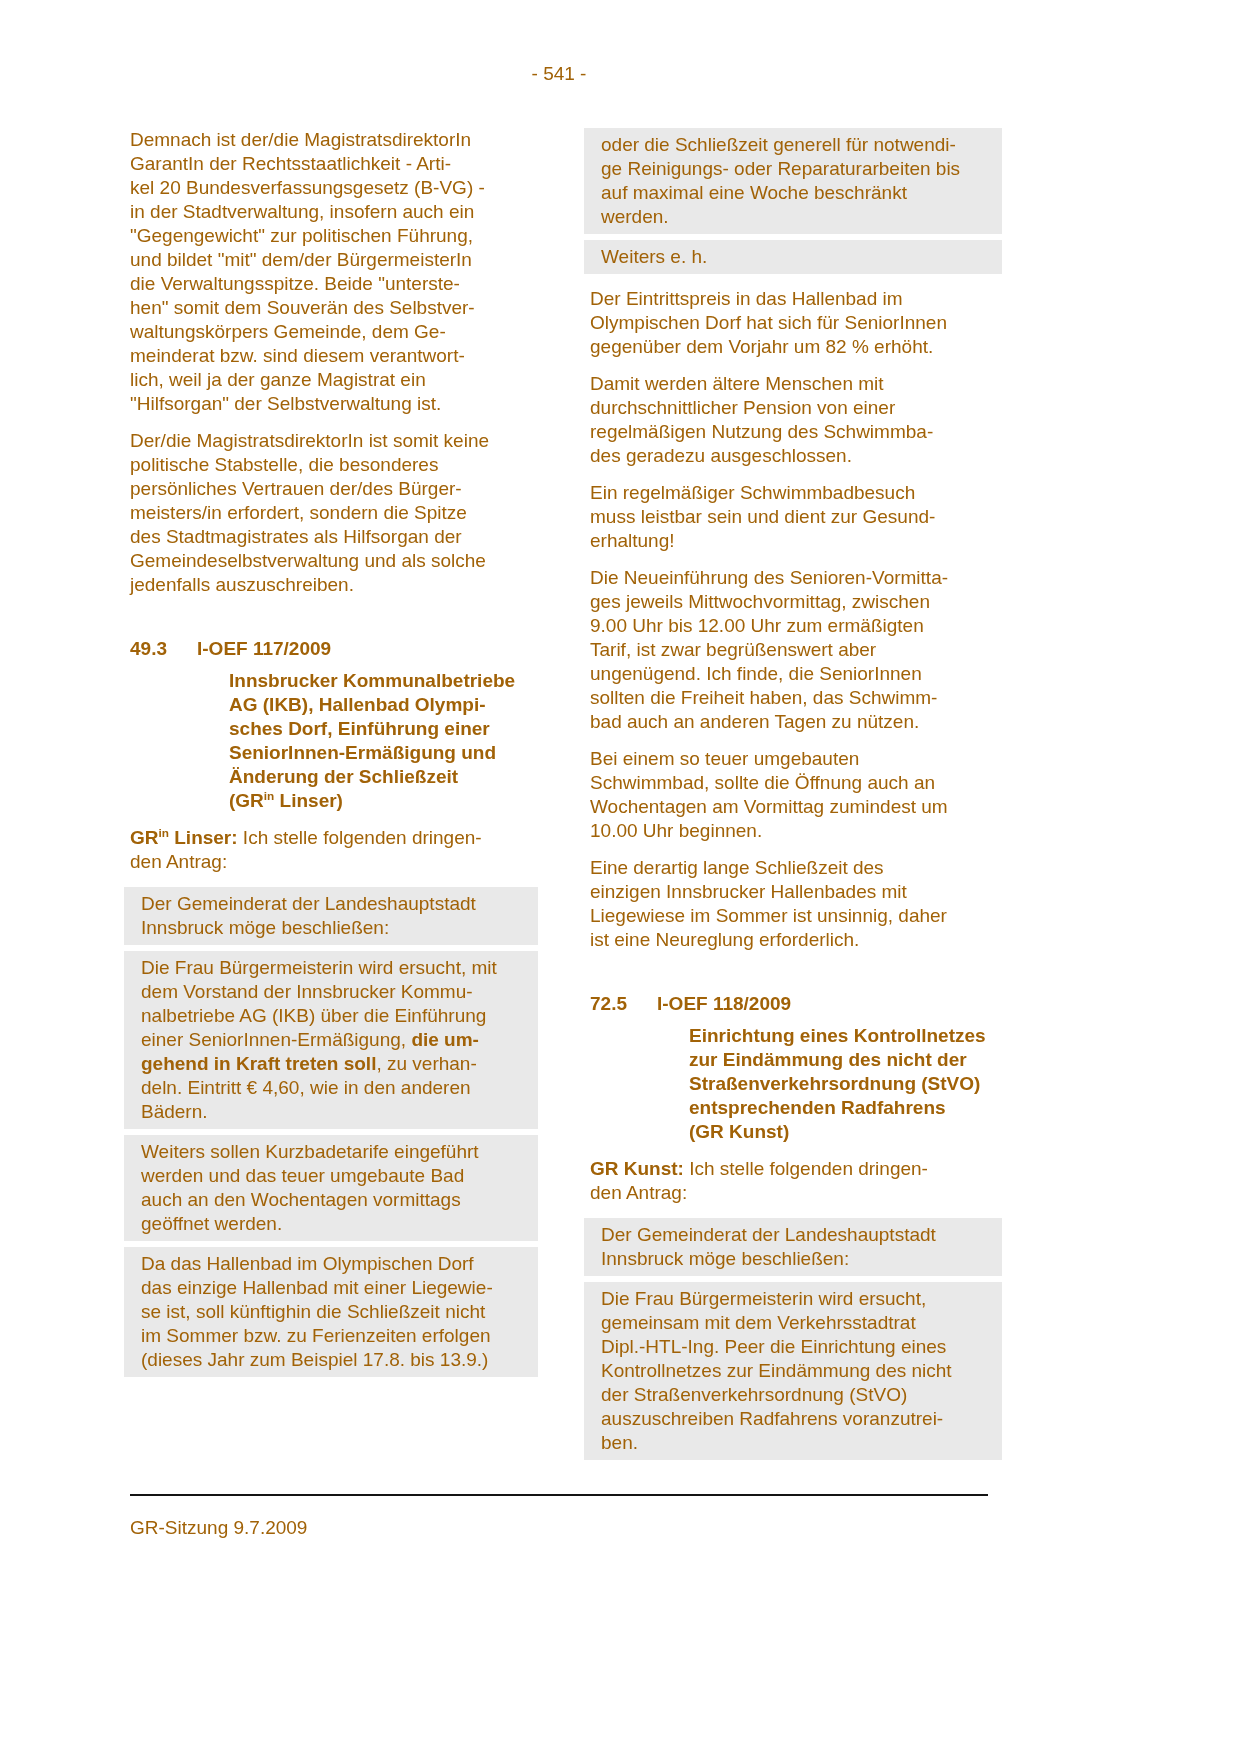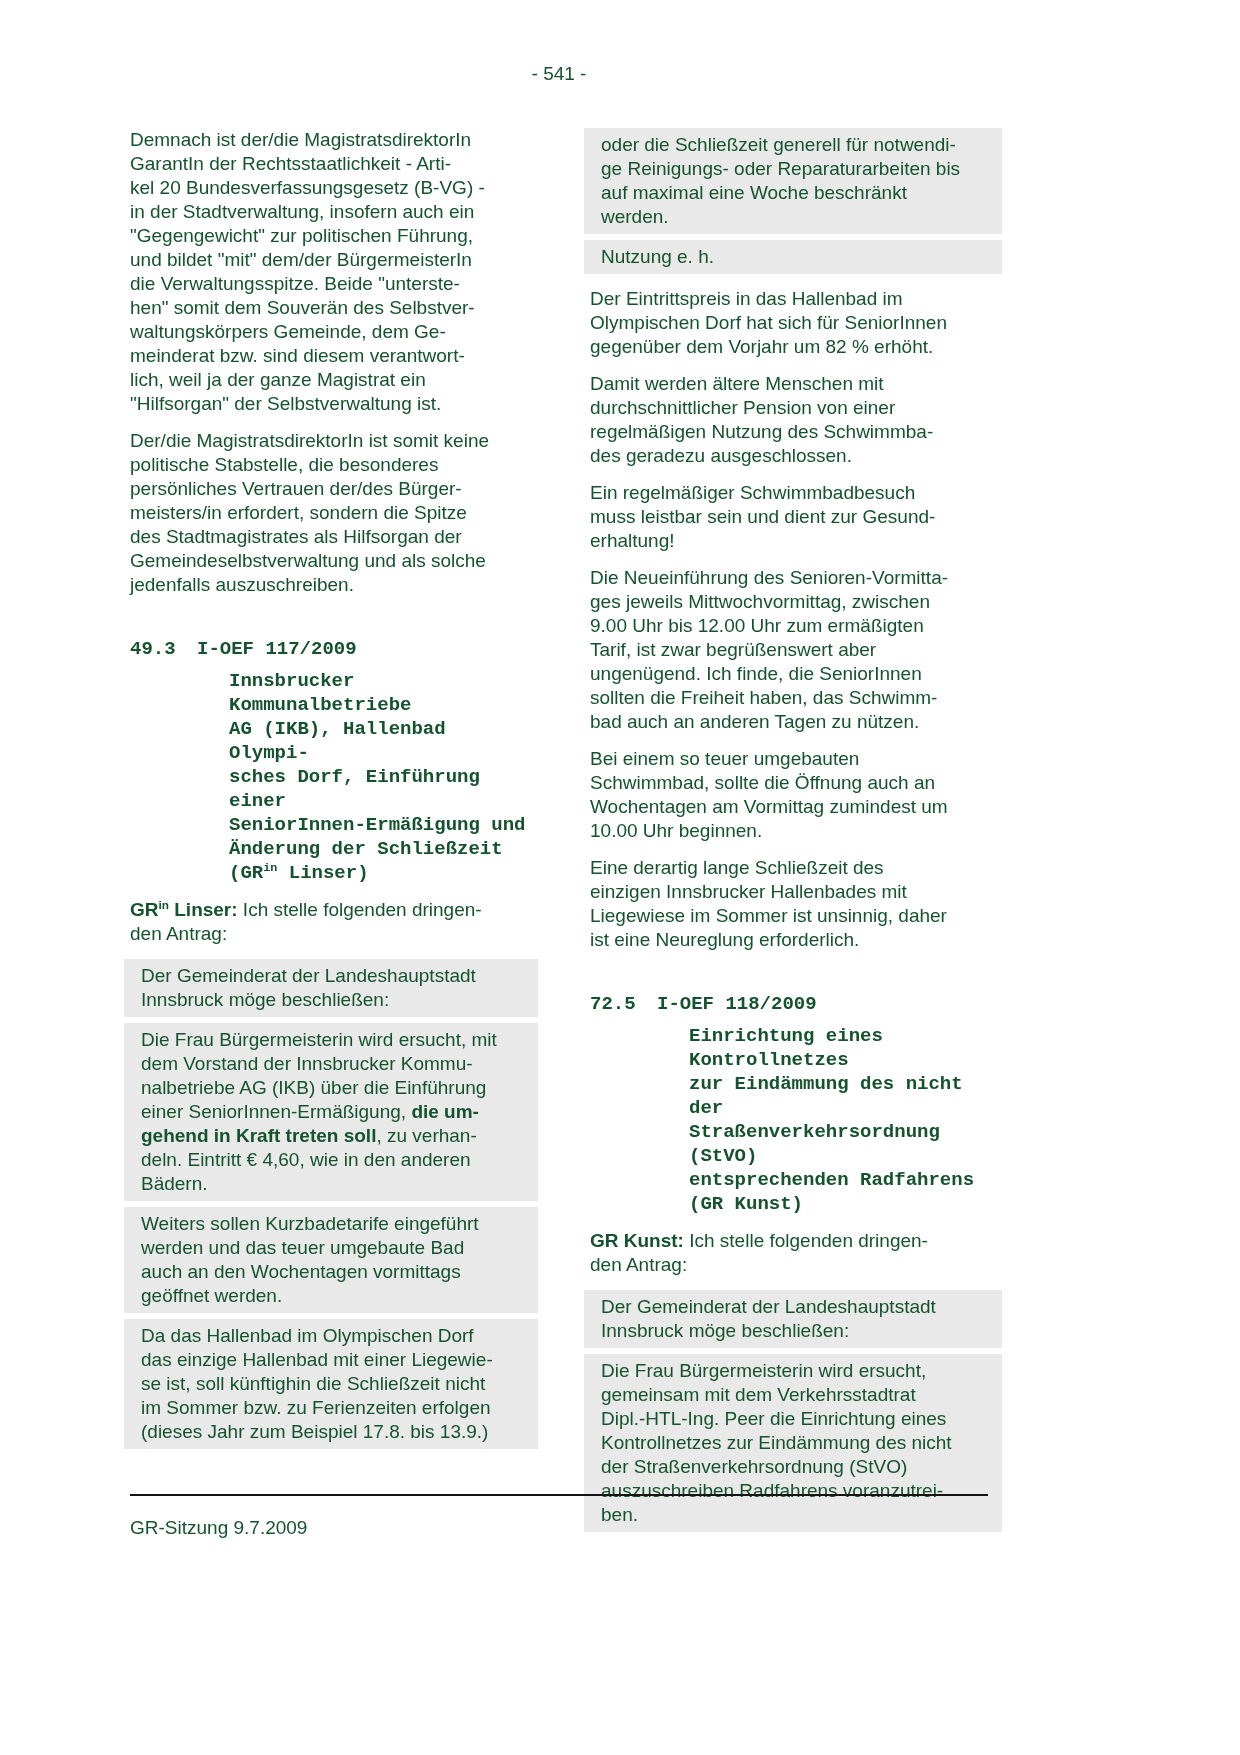--- a/index.html
+++ b/index.html
@@ -5,21 +5,21 @@
   * { box-sizing: border-box; }
   html, body { margin: 0; padding: 0; background: #ffffff; }
   .page {
     position: relative;
     width: 1240px;
     height: 1755px;
     background: #ffffff;
     font-family: "Liberation Sans", "DejaVu Sans", sans-serif;
     font-size: 19px;
     line-height: 24px;
-    color: #14532d;
+    color: #a16207;
     overflow: hidden;
   }
   .pageno {
     position: absolute;
     top: 62px;
     left: 130px;
     width: 858px;
     text-align: center;
   }
   .columns {
@@ -36,21 +36,21 @@
     margin: 0 0 13px 0;
     white-space: pre-line;
   }
   .hl {
     background: var(--hl, #e9e9e9);
     padding: 5px 17px;
     margin: 0 -6px 6px -6px;
     white-space: pre-line;
   }
   .hl.gap-after { margin-bottom: 13px; }
-  .section { margin: 40px 0 13px 0; font-weight: bold; font-family: Liberation Mono, monospace; }
+  .section { margin: 40px 0 13px 0; font-weight: bold; }
   .section-head { display: flex; }
   .sec-num { flex: 0 0 67px; }
   .sec-title {
     margin-left: 99px;
     margin-top: 8px;
     white-space: pre-line;
   }
   b { font-weight: bold; }
   sup {
     font-size: 0.62em;
@@ -130,21 +130,21 @@
 se ist, soll künftighin die Schließzeit nicht
 im Sommer bzw. zu Ferienzeiten erfolgen
 (dieses Jahr zum Beispiel 17.8. bis 13.9.)</div>
     </div>
 
     <div class="col-right">
       <div class="hl">oder die Schließzeit generell für notwendi-
 ge Reinigungs- oder Reparaturarbeiten bis
 auf maximal eine Woche beschränkt
 werden.</div>
-      <div class="hl gap-after">Nutzung e. h.</div>
+      <div class="hl gap-after">Weiters e. h.</div>
 
       <p class="para">Der Eintrittspreis in das Hallenbad im
 Olympischen Dorf hat sich für SeniorInnen
 gegenüber dem Vorjahr um 82 % erhöht.</p>
       <p class="para">Damit werden ältere Menschen mit
 durchschnittlicher Pension von einer
 regelmäßigen Nutzung des Schwimmba-
 des geradezu ausgeschlossen.</p>
       <p class="para">Ein regelmäßiger Schwimmbadbesuch
 muss leistbar sein und dient zur Gesund-

